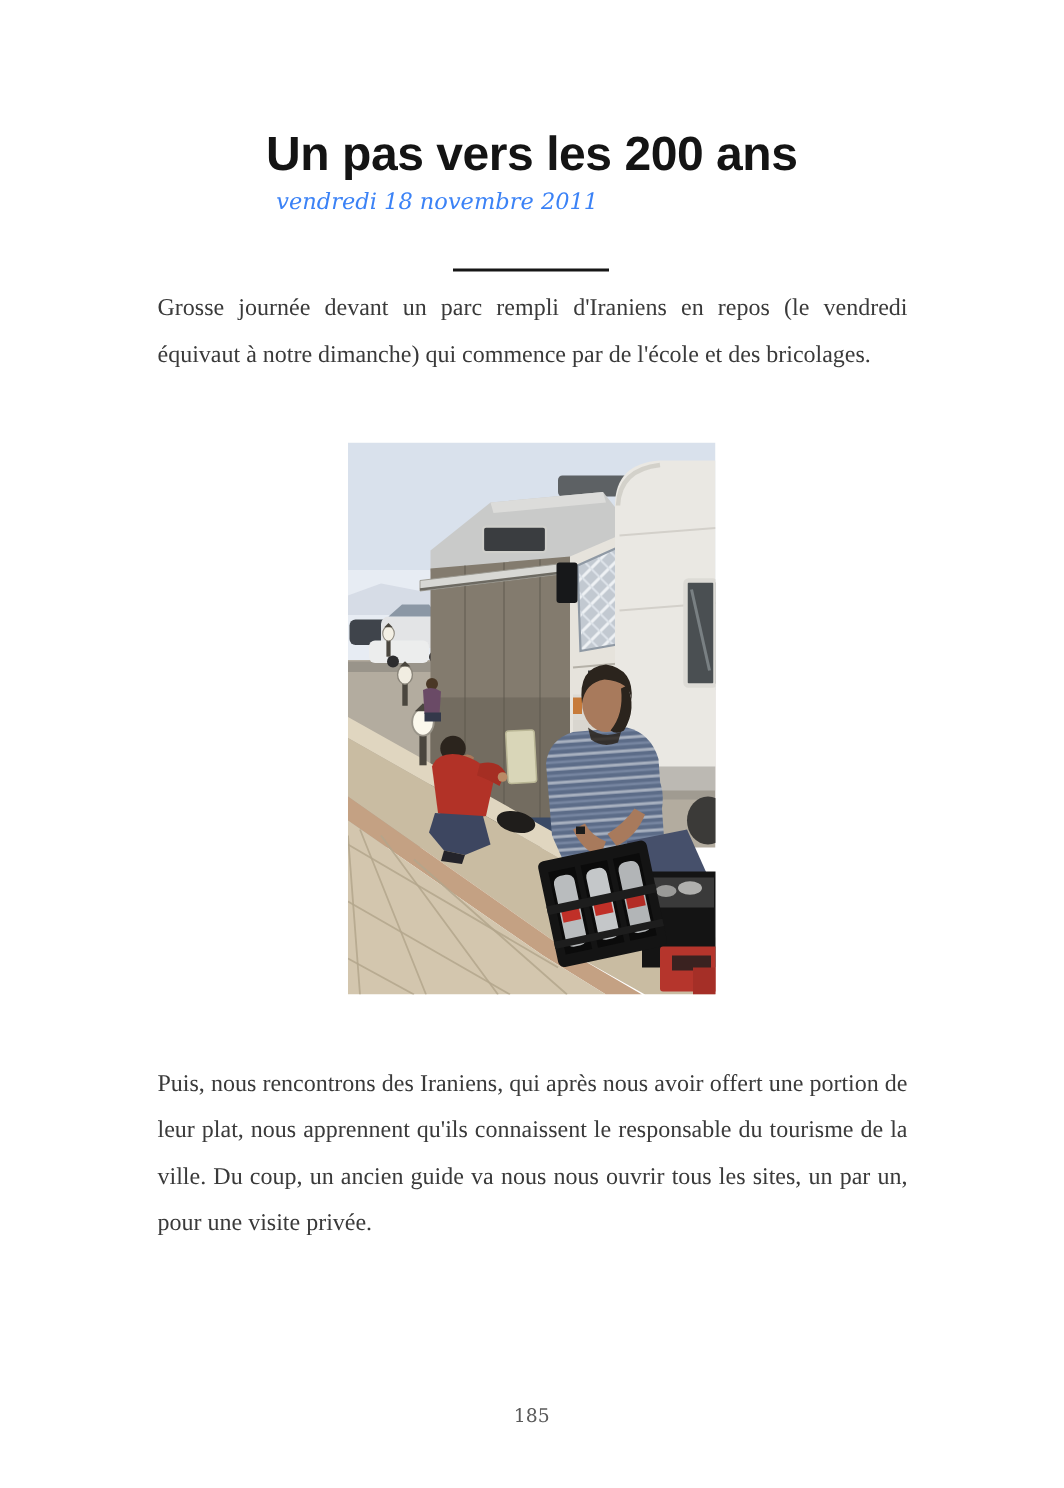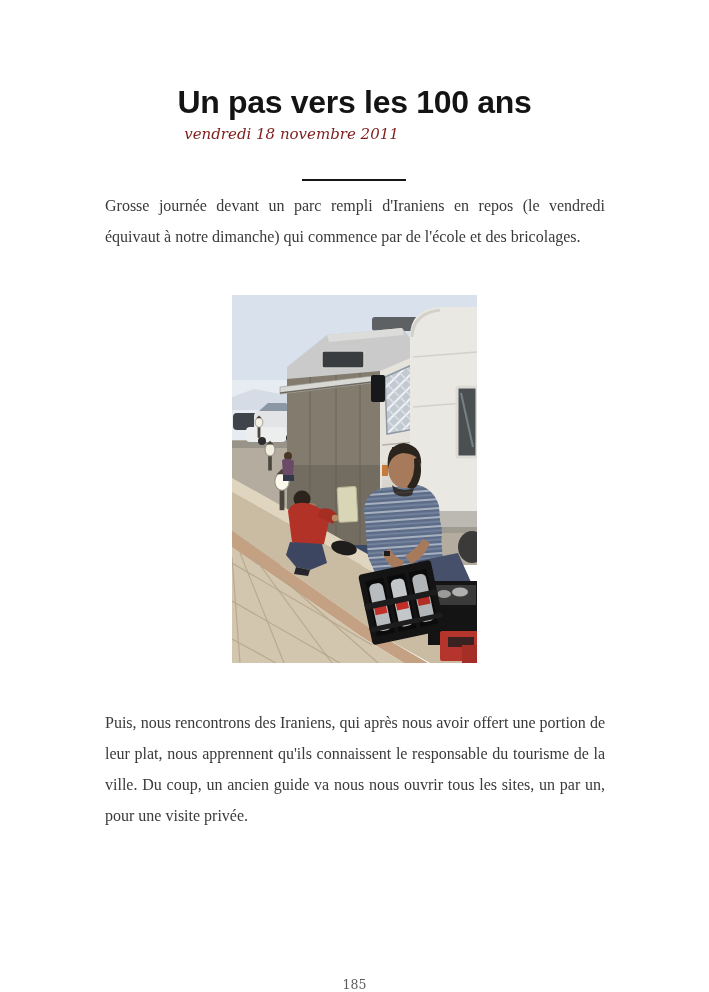--- a/index.html
+++ b/index.html
@@ -2,38 +2,38 @@
 <html><head>
 <meta charset="utf-8">
 <style>
   html,body{margin:0;padding:0;background:#ffffff;}
   .page{position:relative;width:709px;height:992px;background:#ffffff;overflow:hidden;
         font-family:"Liberation Serif",serif;}
   .title{position:absolute;top:84px;left:0;width:709px;text-align:center;
          font-family:"Liberation Sans",sans-serif;font-weight:700;font-size:32px;
          letter-spacing:-0.3px;color:#141414;margin:0;}
   .date{position:absolute;top:125px;left:0;width:583px;text-align:center;
-        font-family:"DejaVu Serif",serif;font-style:italic;font-size:15px;color:#7f1d1d;}
+        font-family:"DejaVu Serif",serif;font-style:italic;font-size:15px;color:#3b82f6;}
   .divider{position:absolute;top:167px;left:302px;width:104px;height:12px;
            border-bottom:2px solid #161616;}
   .para{position:absolute;left:105px;width:500px;text-align:justify;
         font-size:16px;line-height:31px;color:#3a3a3a;margin:0;}
   .para-1{top:190px;}
   .para-2{top:707px;}
   .photo{position:absolute;top:295px;left:232px;width:245px;height:368px;}
   .photo svg{display:block;}
-  .pagenum{position:absolute;top:977px;left:0;width:709px;text-align:center;
+  .pagenum{position:absolute;top:936px;left:0;width:709px;text-align:center;
            font-family:"DejaVu Serif",serif;font-size:12.5px;color:#5a5a5a;}
 </style>
 </head>
 <body>
 
 <div class="page">
 
-  <h1 class="title">Un pas vers les 100 ans</h1>
+  <h1 class="title">Un pas vers les 200 ans</h1>
 
   <div class="date">vendredi 18 novembre 2011</div>
 
   <div class="divider"></div>
 
   <p class="para para-1">Grosse journée devant un parc rempli d'Iraniens en repos (le vendredi équivaut à notre dimanche) qui commence par de l'école et des bricolages.</p>
 
   <figure class="photo" style="margin:0">
     <svg width="245" height="368" viewBox="0 0 245 368" xmlns="http://www.w3.org/2000/svg">
       <defs>

